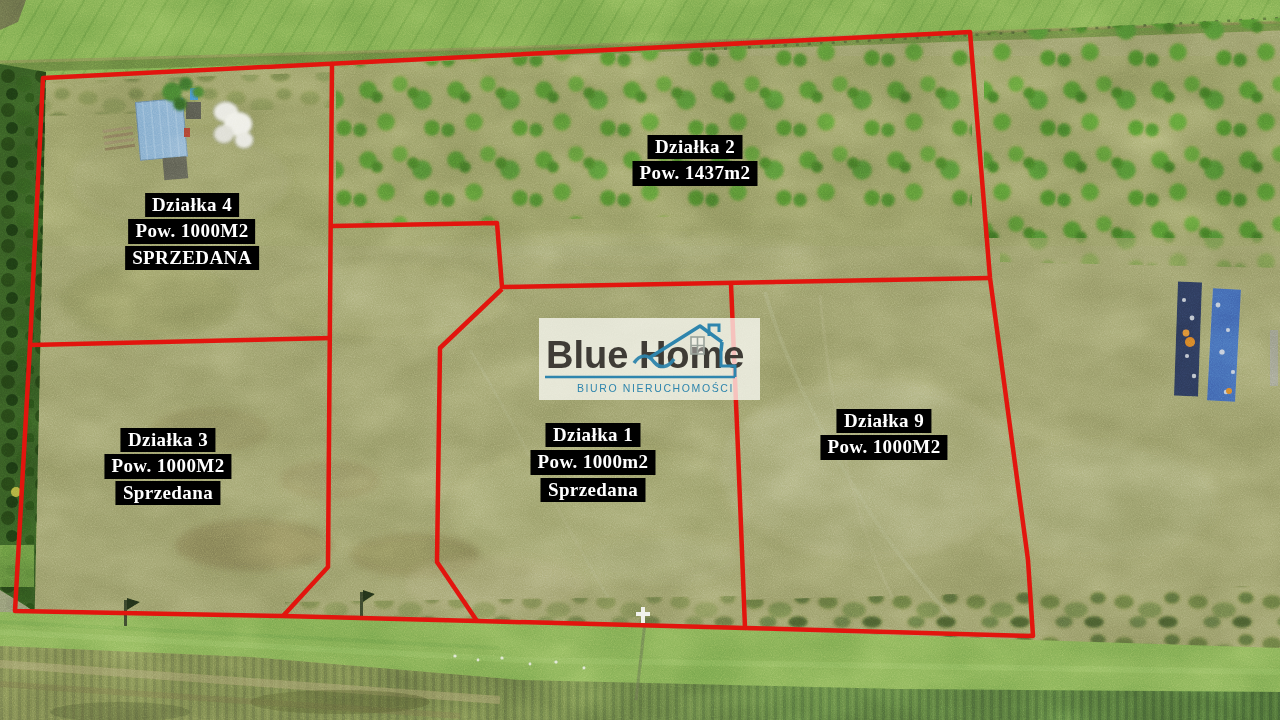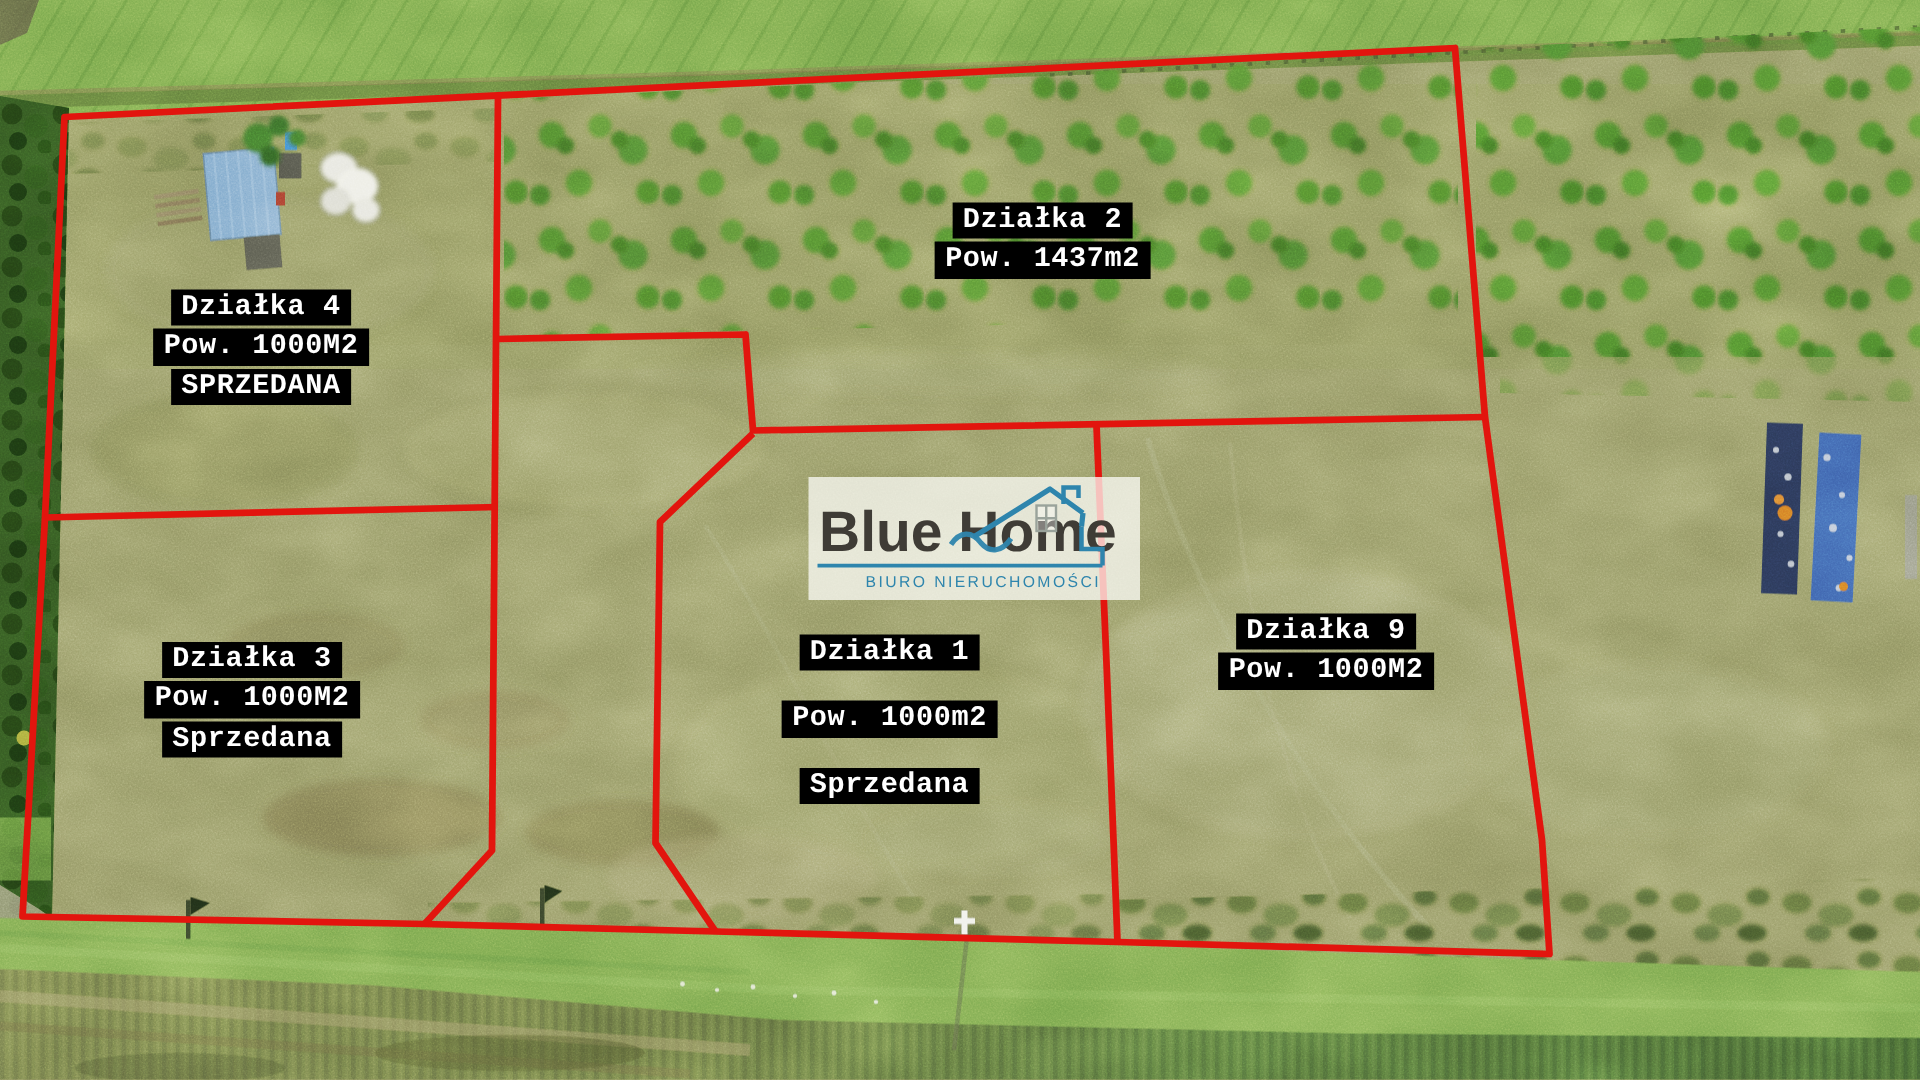--- a/index.html
+++ b/index.html
@@ -1,24 +1,24 @@
 <!DOCTYPE html>
 <html><head>
 <meta charset="utf-8">
 <style>
   html,body{margin:0;padding:0;background:#222;}
   .stage{position:relative;width:1280px;height:720px;overflow:hidden;background:#8e9160;font-family:"Liberation Sans",sans-serif;}
   .stage svg.scene{position:absolute;left:0;top:0;}
   
   .parcel-label{position:absolute;display:flex;flex-direction:column;align-items:center;gap:2px;transform:translateX(-50%);z-index:30;}
-  .parcel-label span{display:inline-block;background:#000;color:#fff;font-family:Liberation Mono, monospace;font-weight:bold;font-size:19px;line-height:1.12;padding:1px 7px 2px;white-space:nowrap;letter-spacing:.4px;}
-  .p-d4{left:174px;top:193px;}
+  .parcel-label span{display:inline-block;background:#000;color:#fff;font-family:Liberation Serif, serif;font-weight:bold;font-size:19px;line-height:1.12;padding:1px 7px 2px;white-space:nowrap;letter-spacing:.4px;}
+  .p-d4{left:192px;top:193px;}
   .p-d2{left:695px;top:135px;}
   .p-d3{left:168px;top:428px;justify-content:center;}
-  .p-d1{left:593px;top:423px;gap:20px;}
+  .p-d1{left:593px;top:423px;gap:3px;}
   .p-d5{left:884px;top:409px;}
   
   .logo{position:absolute;left:539px;top:318px;width:221px;height:82px;background:rgba(252,252,248,0.75);z-index:20;}
   .logo .brand{position:absolute;left:7px;top:16px;font-size:38px;font-weight:600;color:#3f3c36;letter-spacing:0;font-family:"Liberation Sans",sans-serif;}
   .logo .logo-art{position:absolute;left:0;top:0;}
   .logo .sub{position:absolute;right:26px;top:64px;font-size:10.5px;font-weight:normal;letter-spacing:1.6px;color:#2e85ad;white-space:nowrap;}
 </style>
 </head>
 <body>
 

